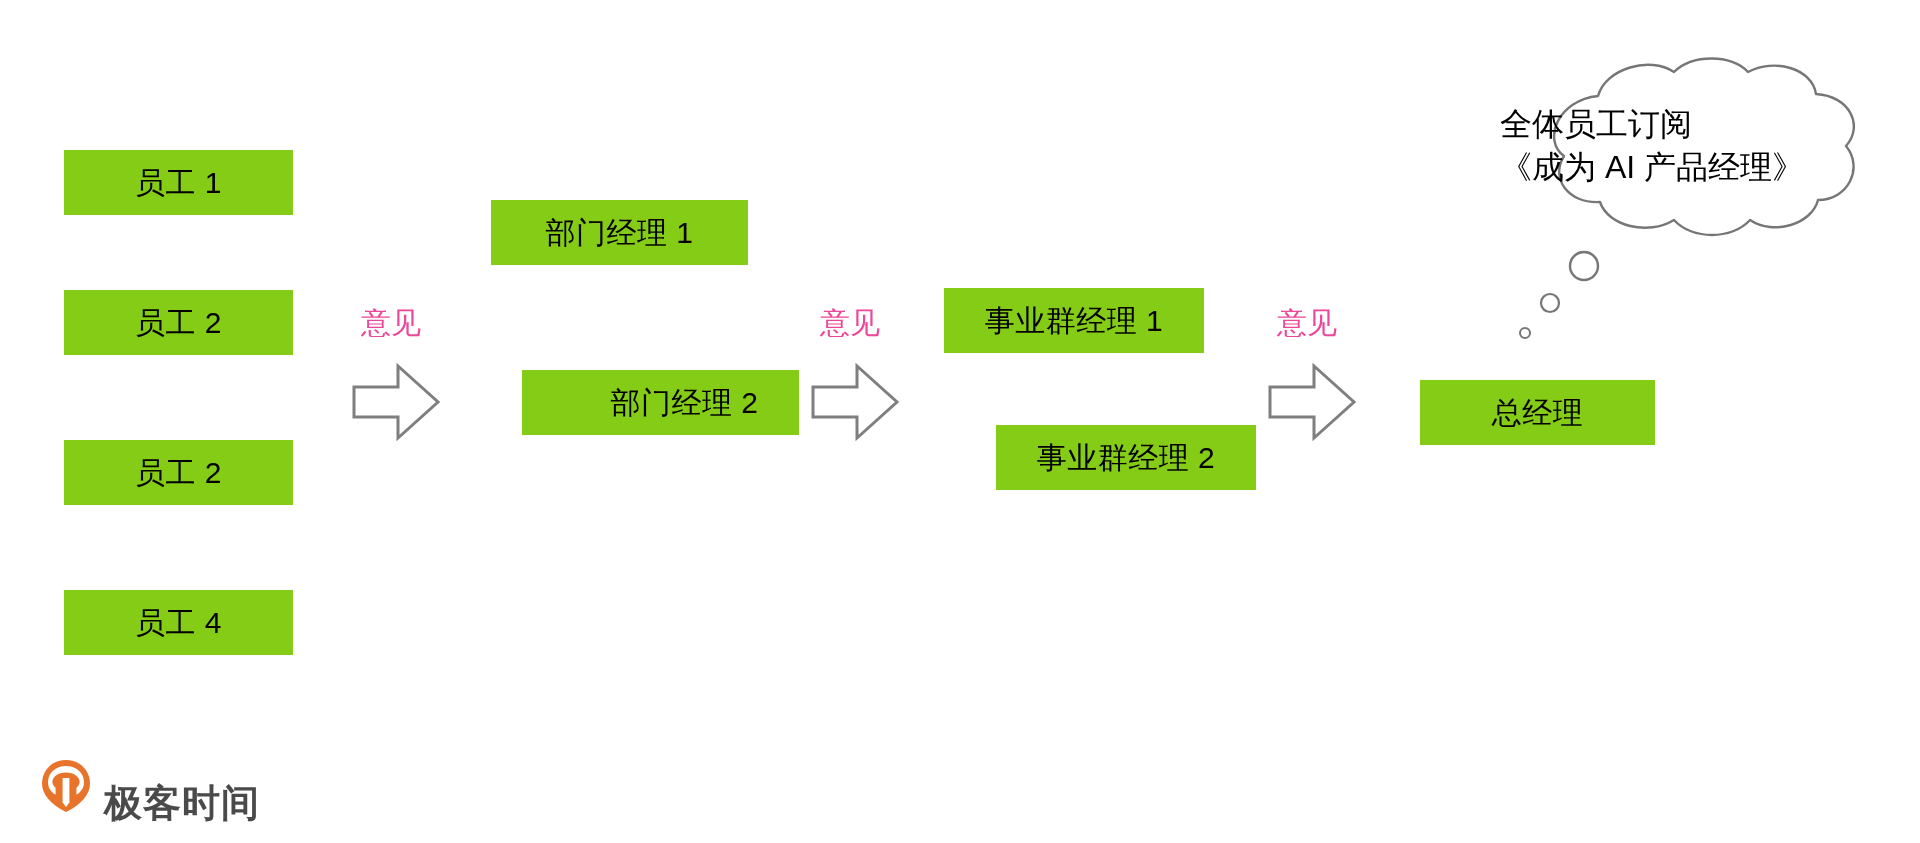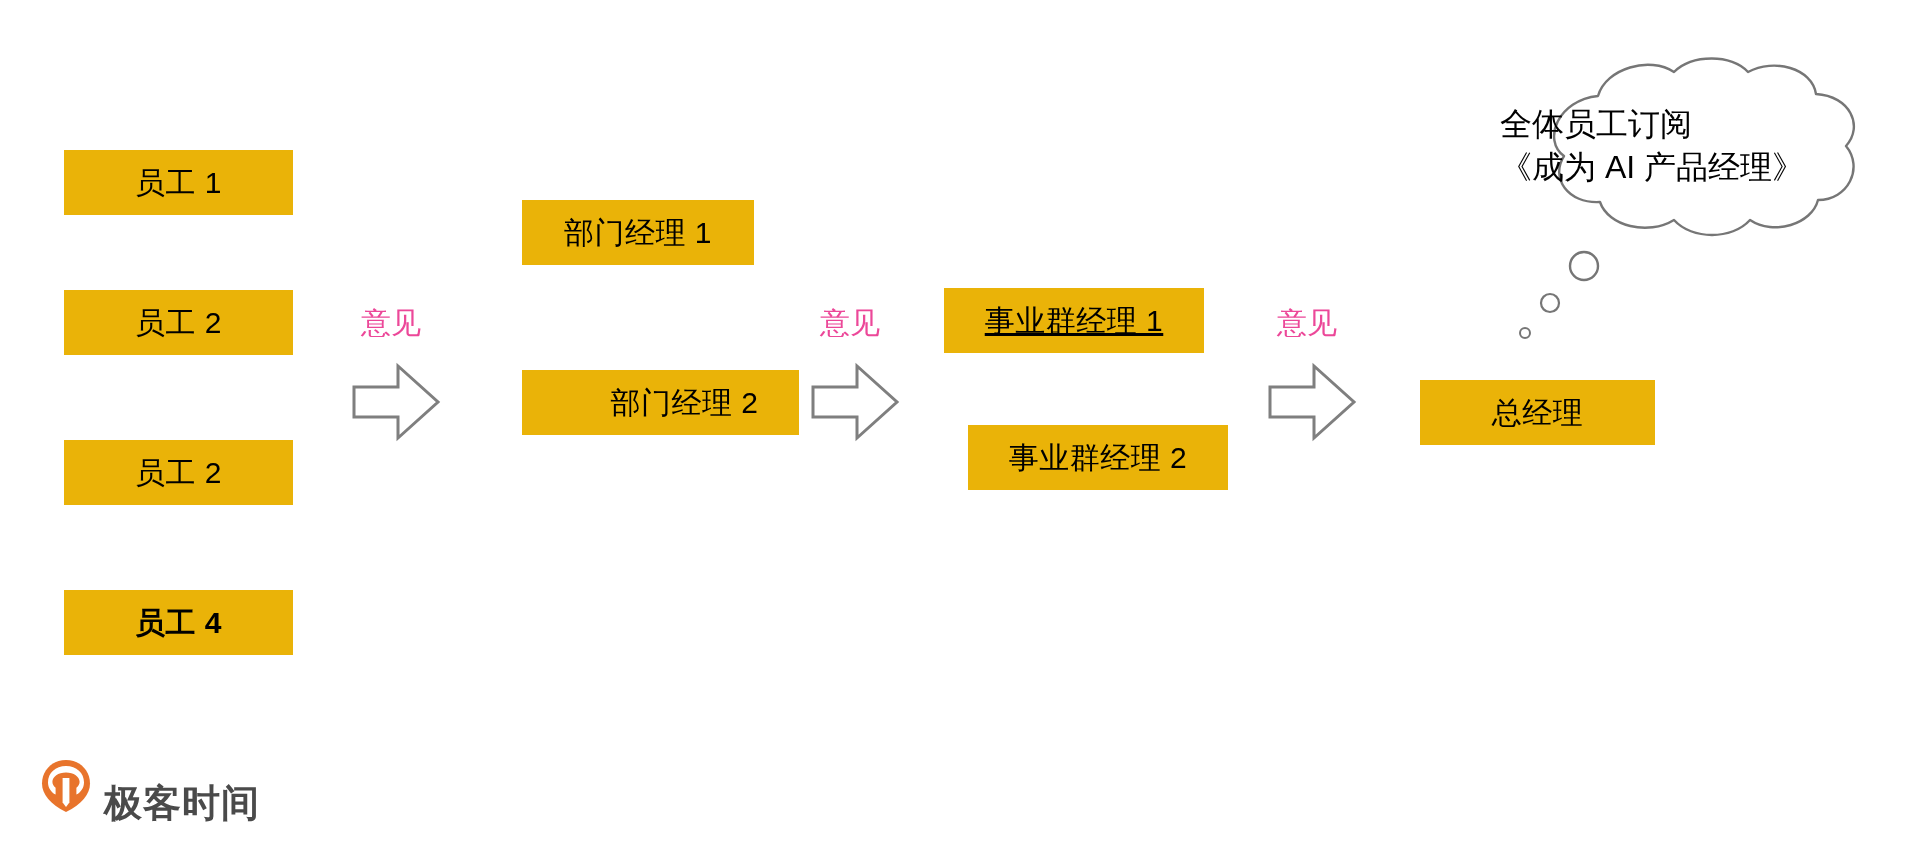--- a/index.html
+++ b/index.html
@@ -12,21 +12,21 @@
   }
   #canvas {
     position: relative;
     width: 1920px;
     height: 843px;
     background: #ffffff;
     overflow: hidden;
   }
   .node-box {
     position: absolute;
-    background: #eab308;
+    background: #84cc16;
     display: flex;
     align-items: center;
     justify-content: center;
     color: #000000;
     font-size: 30px;
     font-weight: 400;
     letter-spacing: 0.5px;
     line-height: 1;
     white-space: nowrap;
   }
@@ -94,49 +94,49 @@
 
   <div class="node-box" style="left:64px; top:150px; width:229px; height:65px;">
     <span>员工 1</span>
   </div>
   <div class="node-box" style="left:64px; top:290px; width:229px; height:65px;">
     <span>员工 2</span>
   </div>
   <div class="node-box" style="left:64px; top:440px; width:229px; height:65px;">
     <span>员工 2</span>
   </div>
-  <div class="node-box" style="left:64px; top:590px; width:229px; height:65px;font-weight:bold;">
+  <div class="node-box" style="left:64px; top:590px; width:229px; height:65px;">
     <span>员工 4</span>
   </div>
 
   <div class="flow-label" style="left:361px; top:308px;">意见</div>
   <div class="arrow-wrap" style="left:350px; top:362px; width:92px; height:80px;">
     <svg width="92" height="80" viewBox="0 0 92 80" xmlns="http://www.w3.org/2000/svg">
       <polygon points="4,25 48,25 48,4 88,40 48,76 48,55 4,55" fill="none" stroke="#7f7f7f" stroke-width="3" stroke-linejoin="miter"></polygon>
     </svg>
   </div>
 
-  <div class="node-box" style="left:522px; top:200px; width:232px; height:65px;">
+  <div class="node-box" style="left:491px; top:200px; width:257px; height:65px;">
     <span>部门经理 1</span>
   </div>
   <div class="node-box" style="left:522px; top:370px; width:229px; height:65px;padding-left:48px;">
     <span>部门经理 2</span>
   </div>
 
   <div class="flow-label" style="left:820px; top:308px;">意见</div>
   <div class="arrow-wrap" style="left:809px; top:362px; width:92px; height:80px;">
     <svg width="92" height="80" viewBox="0 0 92 80" xmlns="http://www.w3.org/2000/svg">
       <polygon points="4,25 48,25 48,4 88,40 48,76 48,55 4,55" fill="none" stroke="#7f7f7f" stroke-width="3" stroke-linejoin="miter"></polygon>
     </svg>
   </div>
 
-  <div class="node-box" style="left:944px; top:288px; width:260px; height:65px;text-decoration:underline;">
+  <div class="node-box" style="left:944px; top:288px; width:260px; height:65px;">
     <span>事业群经理 1</span>
   </div>
-  <div class="node-box" style="left:968px; top:425px; width:260px; height:65px;">
+  <div class="node-box" style="left:996px; top:425px; width:260px; height:65px;">
     <span>事业群经理 2</span>
   </div>
 
   <div class="flow-label" style="left:1277px; top:308px;">意见</div>
   <div class="arrow-wrap" style="left:1266px; top:362px; width:92px; height:80px;">
     <svg width="92" height="80" viewBox="0 0 92 80" xmlns="http://www.w3.org/2000/svg">
       <polygon points="4,25 48,25 48,4 88,40 48,76 48,55 4,55" fill="none" stroke="#7f7f7f" stroke-width="3" stroke-linejoin="miter"></polygon>
     </svg>
   </div>
 

